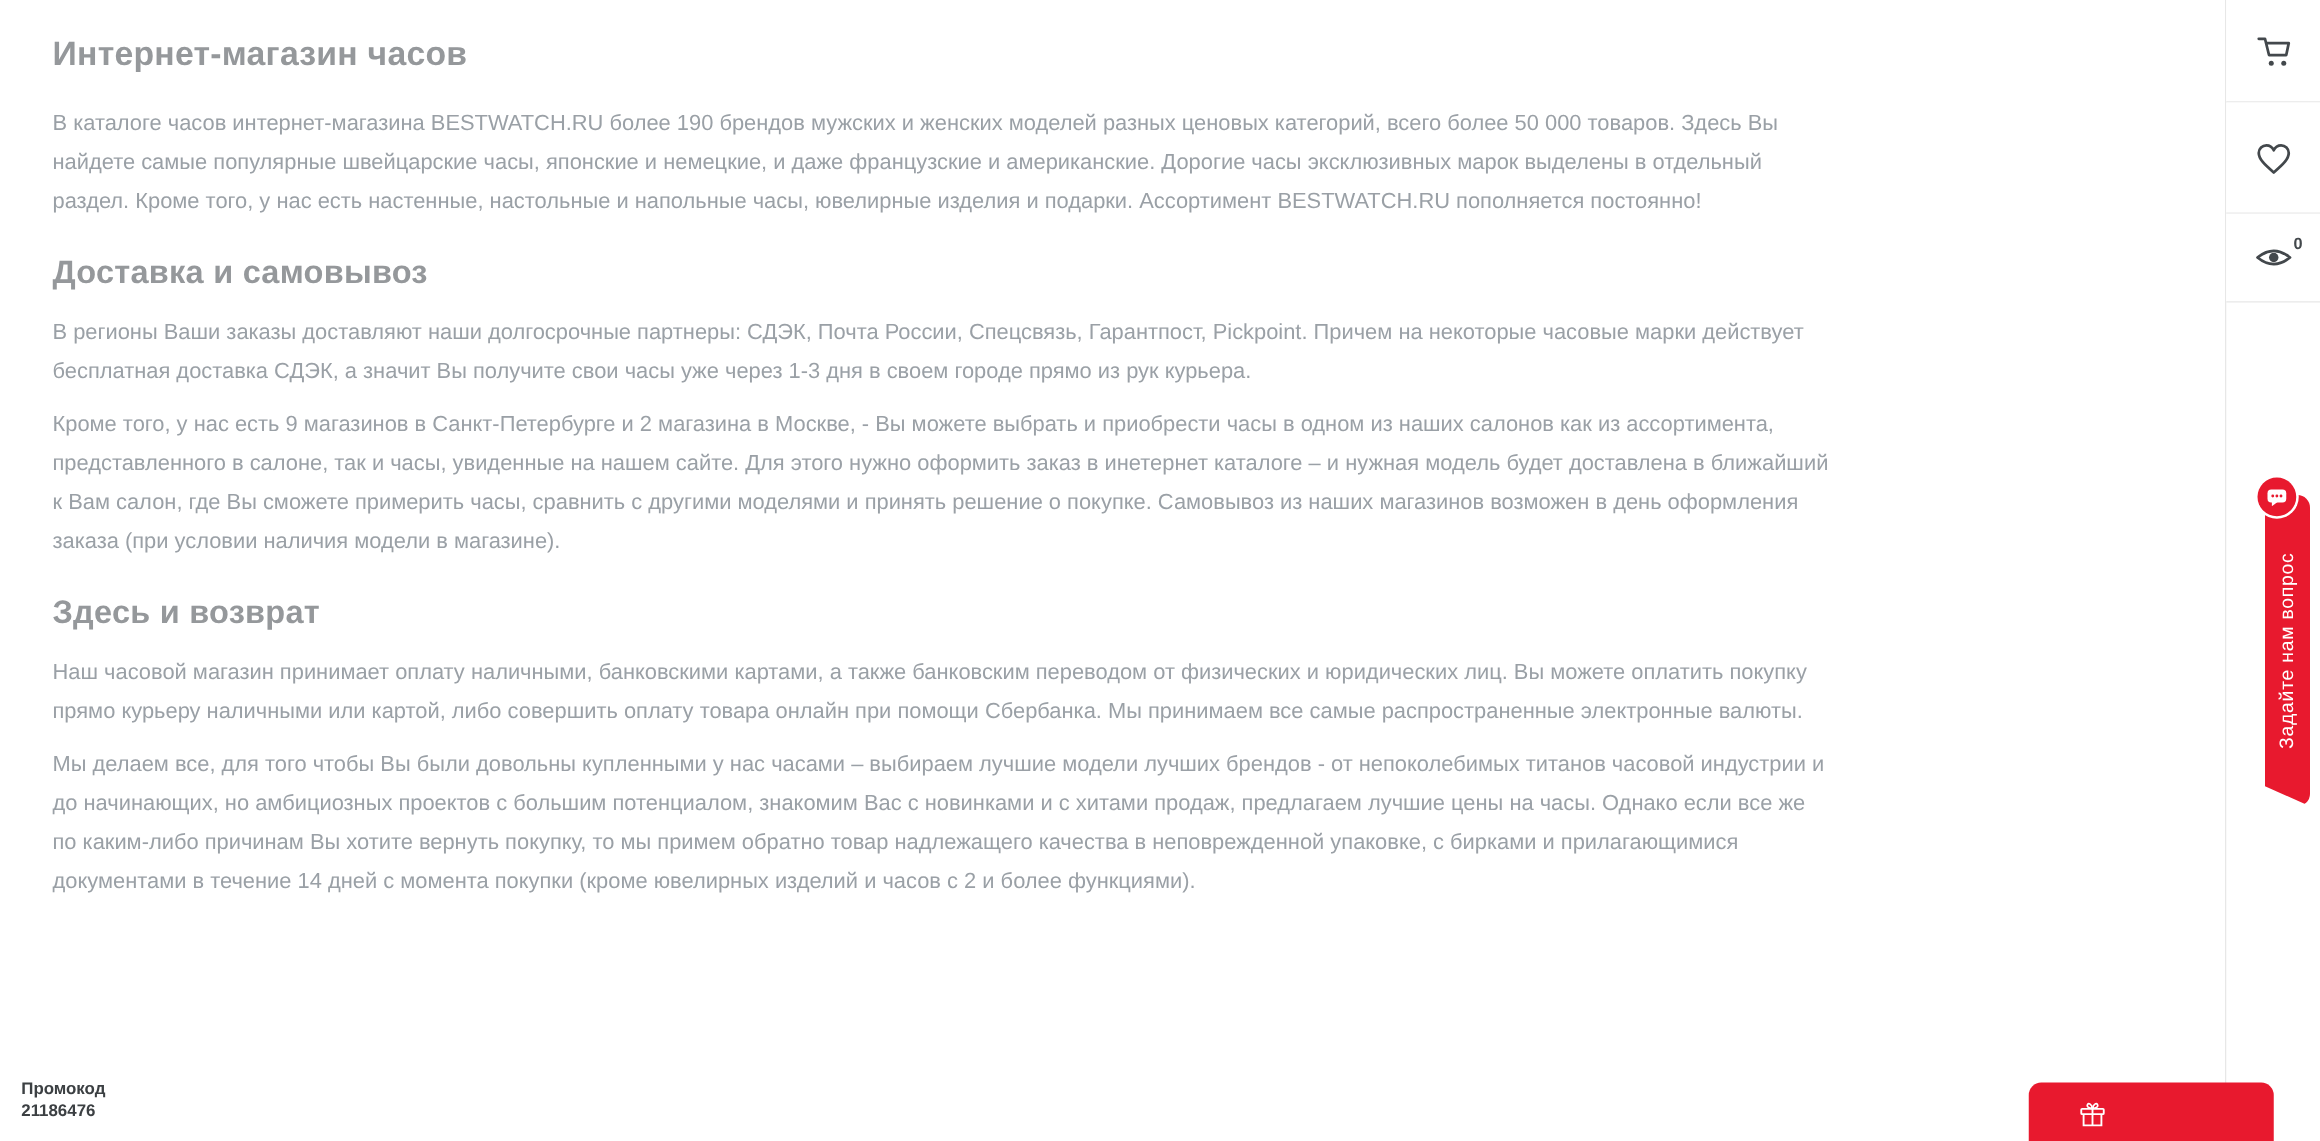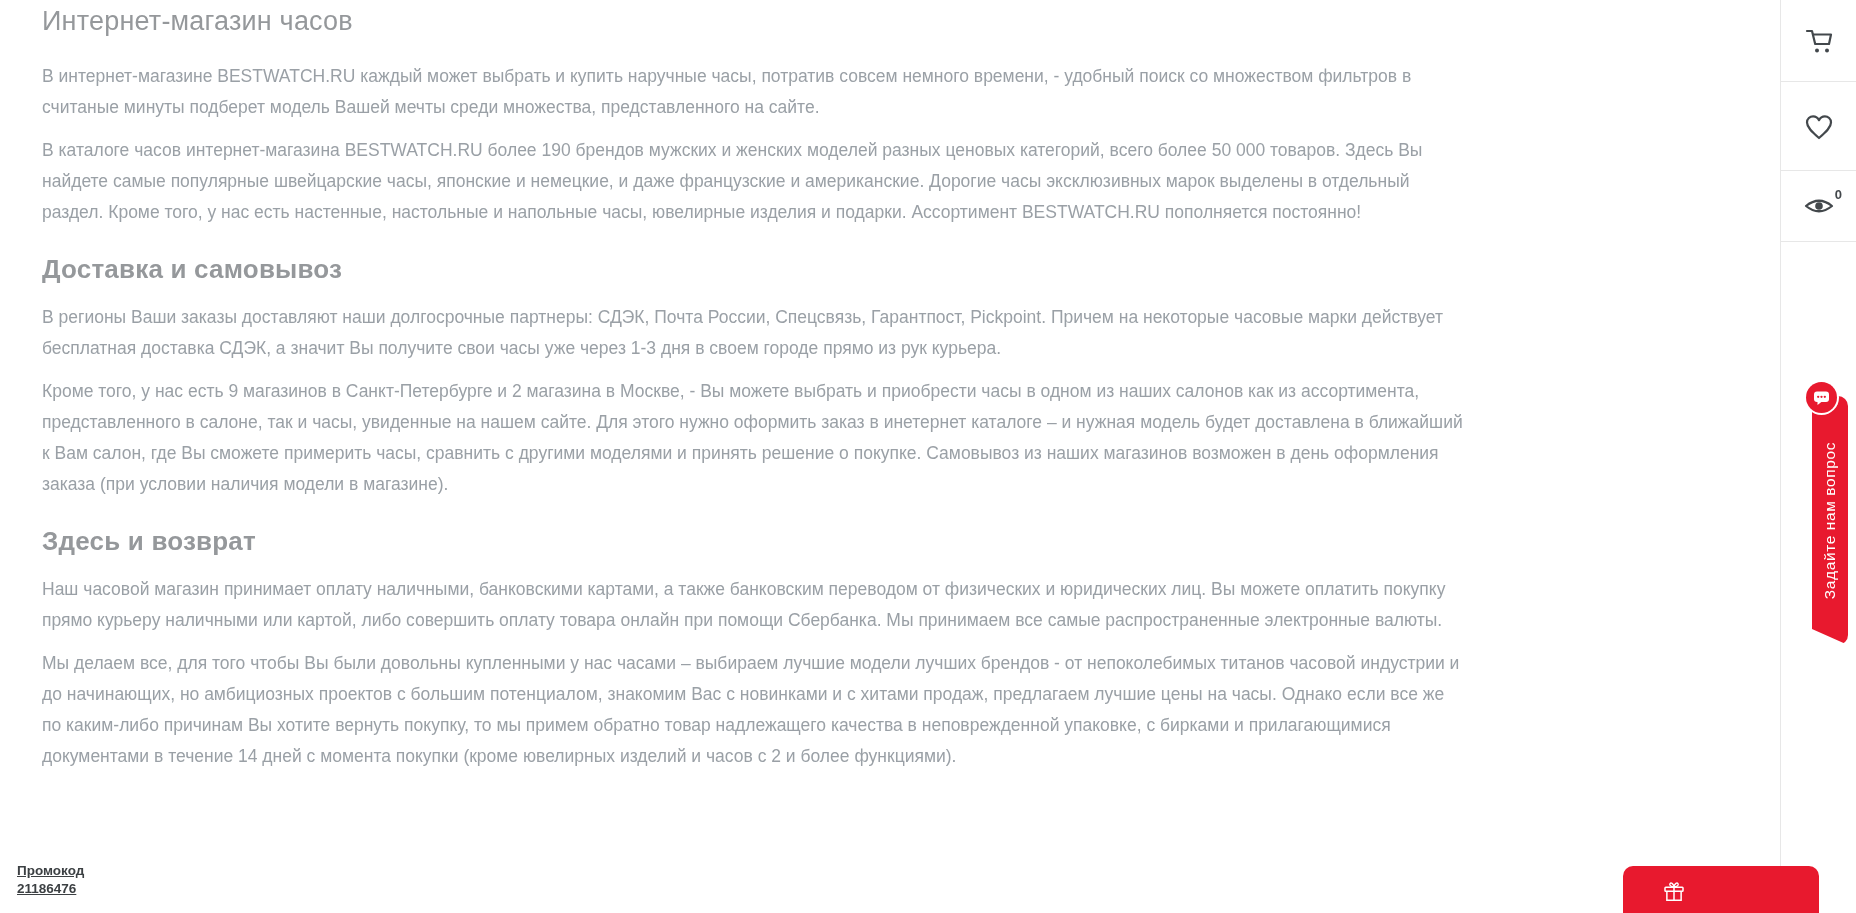--- a/index.html
+++ b/index.html
@@ -11,23 +11,23 @@
     overflow:hidden;
   }
 
   
   .content {
     position:absolute;
     left:42px; top:0;
     width:1422px;
   }
   .content h1 {
-    font-size:27px; font-weight:400; color:#95989b;
+    font-size:27px; font-weight:700; color:#95989b;
     letter-spacing:.2px; line-height:31px;
-    margin:6px 0 24px;
+    margin:28px 0 24px;
   }
   .content h2 {
     font-size:26px; font-weight:700; color:#95989b;
     letter-spacing:.2px; line-height:31px;
     margin:26px 0 17px;
   }
   .content p {
     font-size:17.5px; color:#9aa0a6;
     line-height:31px;
     margin:0 0 12px;
@@ -103,30 +103,28 @@
     color:#ffffff; font-size:14px; line-height:24px;margin-top:32px;
   }
   .gift-btn svg { margin-top:1px; }
 
   
   .promo {
     position:absolute; left:17px; top:862px;
     color:#3c4043; font-weight:700;
     font-size:13.5px; line-height:18px;
     z-index:5;
-    text-decoration:underline;
   }
   .promo div { white-space:nowrap; }
 </style>
 </head>
 <body>
 
 <div class="content">
   <h1>Интернет-магазин часов</h1>
-  <p>В интернет-магазине BESTWATCH.RU каждый может выбрать и купить наручные часы, потратив совсем немного времени, - удобный поиск со множеством фильтров в считаные минуты подберет модель Вашей мечты среди множества, представленного на сайте.</p>
   <p>В каталоге часов интернет-магазина BESTWATCH.RU более 190 брендов мужских и женских моделей разных ценовых категорий, всего более 50 000 товаров. Здесь Вы найдете самые популярные швейцарские часы, японские и немецкие, и даже французские и американские. Дорогие часы эксклюзивных марок выделены в отдельный раздел. Кроме того, у нас есть настенные, настольные и напольные часы, ювелирные изделия и подарки. Ассортимент BESTWATCH.RU пополняется постоянно!</p>
 
   <h2>Доставка и самовывоз</h2>
   <p>В регионы Ваши заказы доставляют наши долгосрочные партнеры: СДЭК, Почта России, Спецсвязь, Гарантпост, Pickpoint. Причем на некоторые часовые марки действует бесплатная доставка СДЭК, а значит Вы получите свои часы уже через 1-3 дня в своем городе прямо из рук курьера.</p>
   <p>Кроме того, у нас есть 9 магазинов в Санкт-Петербурге и 2 магазина в Москве, - Вы можете выбрать и приобрести часы в одном из наших салонов как из ассортимента, представленного в салоне, так и часы, увиденные на нашем сайте. Для этого нужно оформить заказ в инетернет каталоге – и нужная модель будет доставлена в ближайший к Вам салон, где Вы сможете примерить часы, сравнить с другими моделями и принять решение о покупке. Самовывоз из наших магазинов возможен в день оформления заказа (при условии наличия модели в магазине).</p>
 
   <h2>Здесь и возврат</h2>
   <p>Наш часовой магазин принимает оплату наличными, банковскими картами, а также банковским переводом от физических и юридических лиц. Вы можете оплатить покупку прямо курьеру наличными или картой, либо совершить оплату товара онлайн при помощи Сбербанка. Мы принимаем все самые распространенные электронные валюты.</p>
   <p>Мы делаем все, для того чтобы Вы были довольны купленными у нас часами – выбираем лучшие модели лучших брендов - от непоколебимых титанов часовой индустрии и до начинающих, но амбициозных проектов с большим потенциалом, знакомим Вас с новинками и с хитами продаж, предлагаем лучшие цены на часы. Однако если все же по каким-либо причинам Вы хотите вернуть покупку, то мы примем обратно товар надлежащего качества в неповрежденной упаковке, с бирками и прилагающимися документами в течение 14 дней с момента покупки (кроме ювелирных изделий и часов с 2 и более функциями).</p>
 </div>

